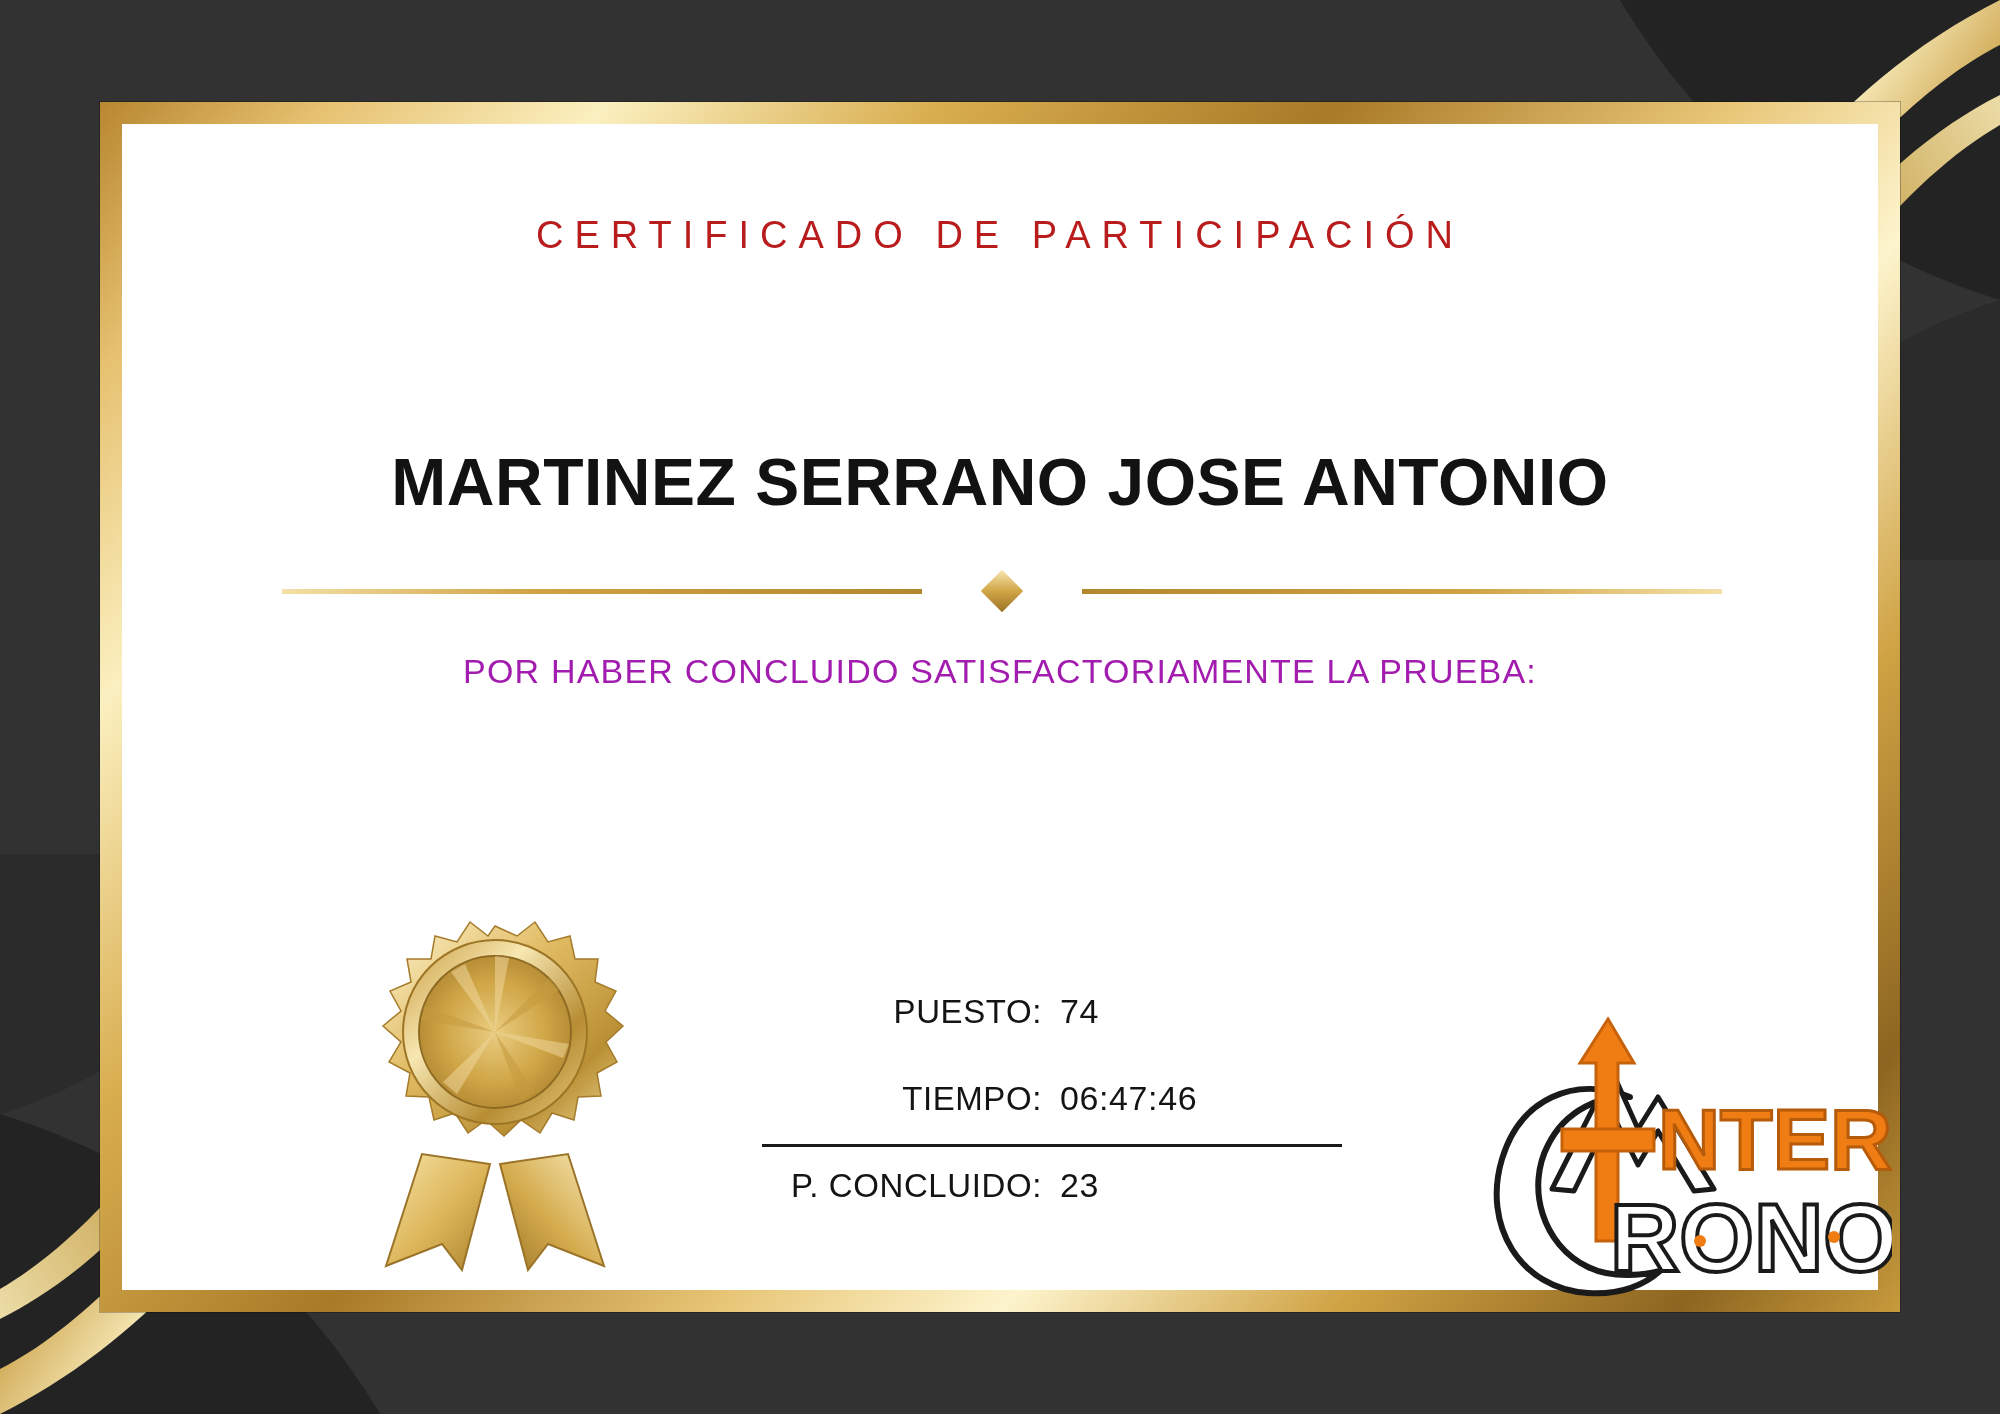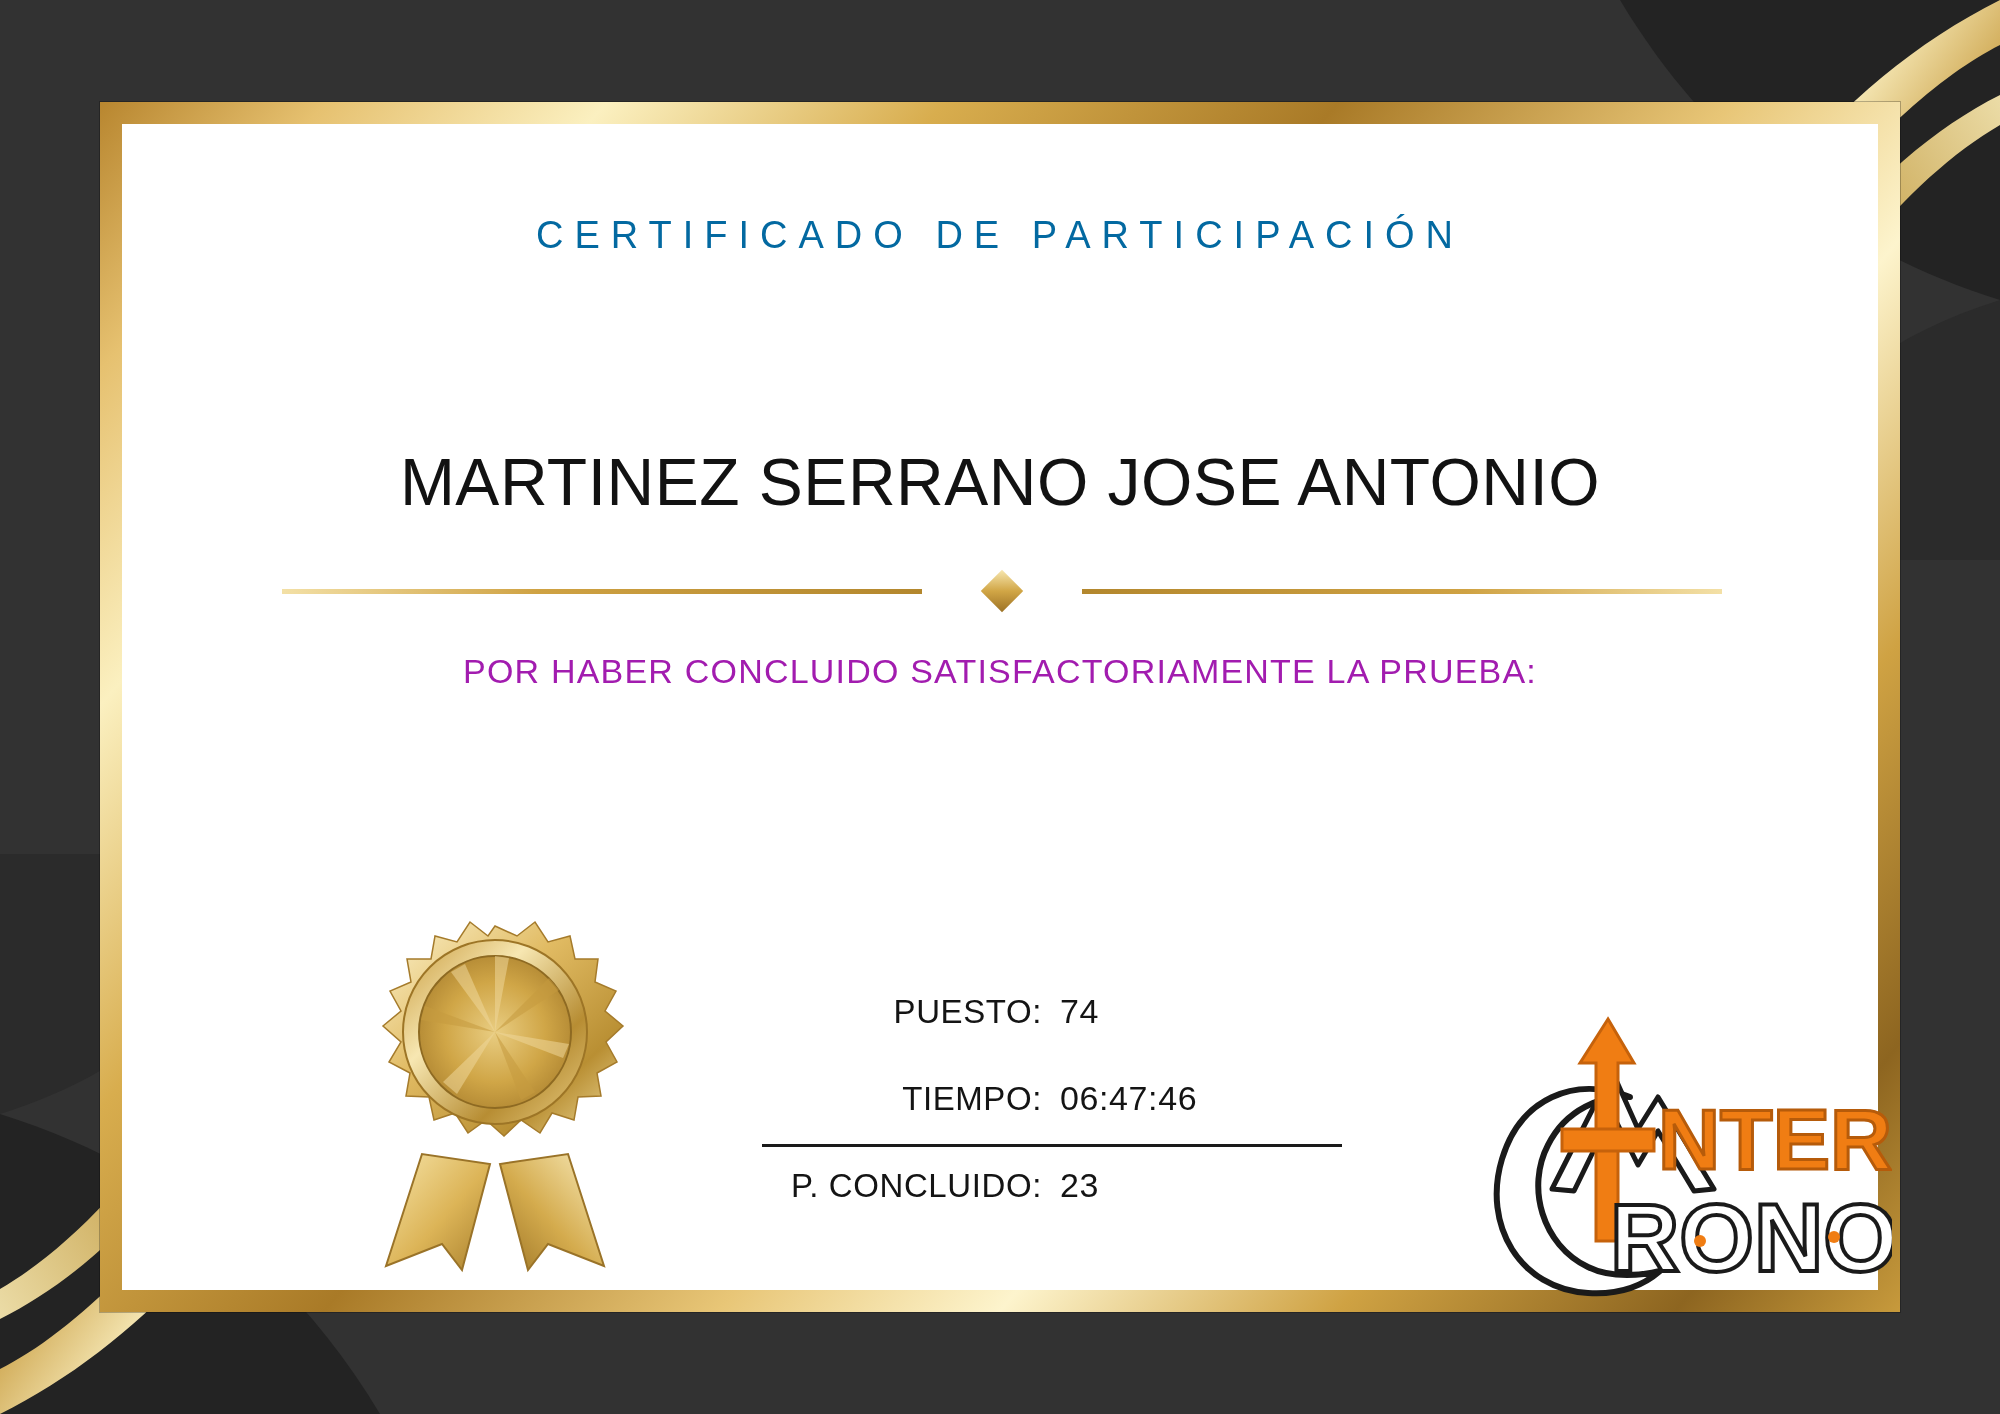--- a/index.html
+++ b/index.html
@@ -59,33 +59,33 @@
   }
 
   .cert-kicker {
     position: absolute;
     top: 90px;
     left: 0;
     width: 100%;
     text-align: center;
     font-size: 38px;
     letter-spacing: 11px;
-    color: #0369a1;
+    color: #b91c1c;
     font-weight: 400;
   }
 
   .recipient-name {
     position: absolute;
     top: 320px;
     left: 0;
     width: 100%;
     text-align: center;
     font-size: 66px;
     color: #121212;
-    font-weight: 400;
+    font-weight: 700;
     letter-spacing: 0.5px;
     white-space: nowrap;
   }
 
   
   .divider {
     position: absolute;
     top: 452px;
     left: 160px;
     width: 1440px;

